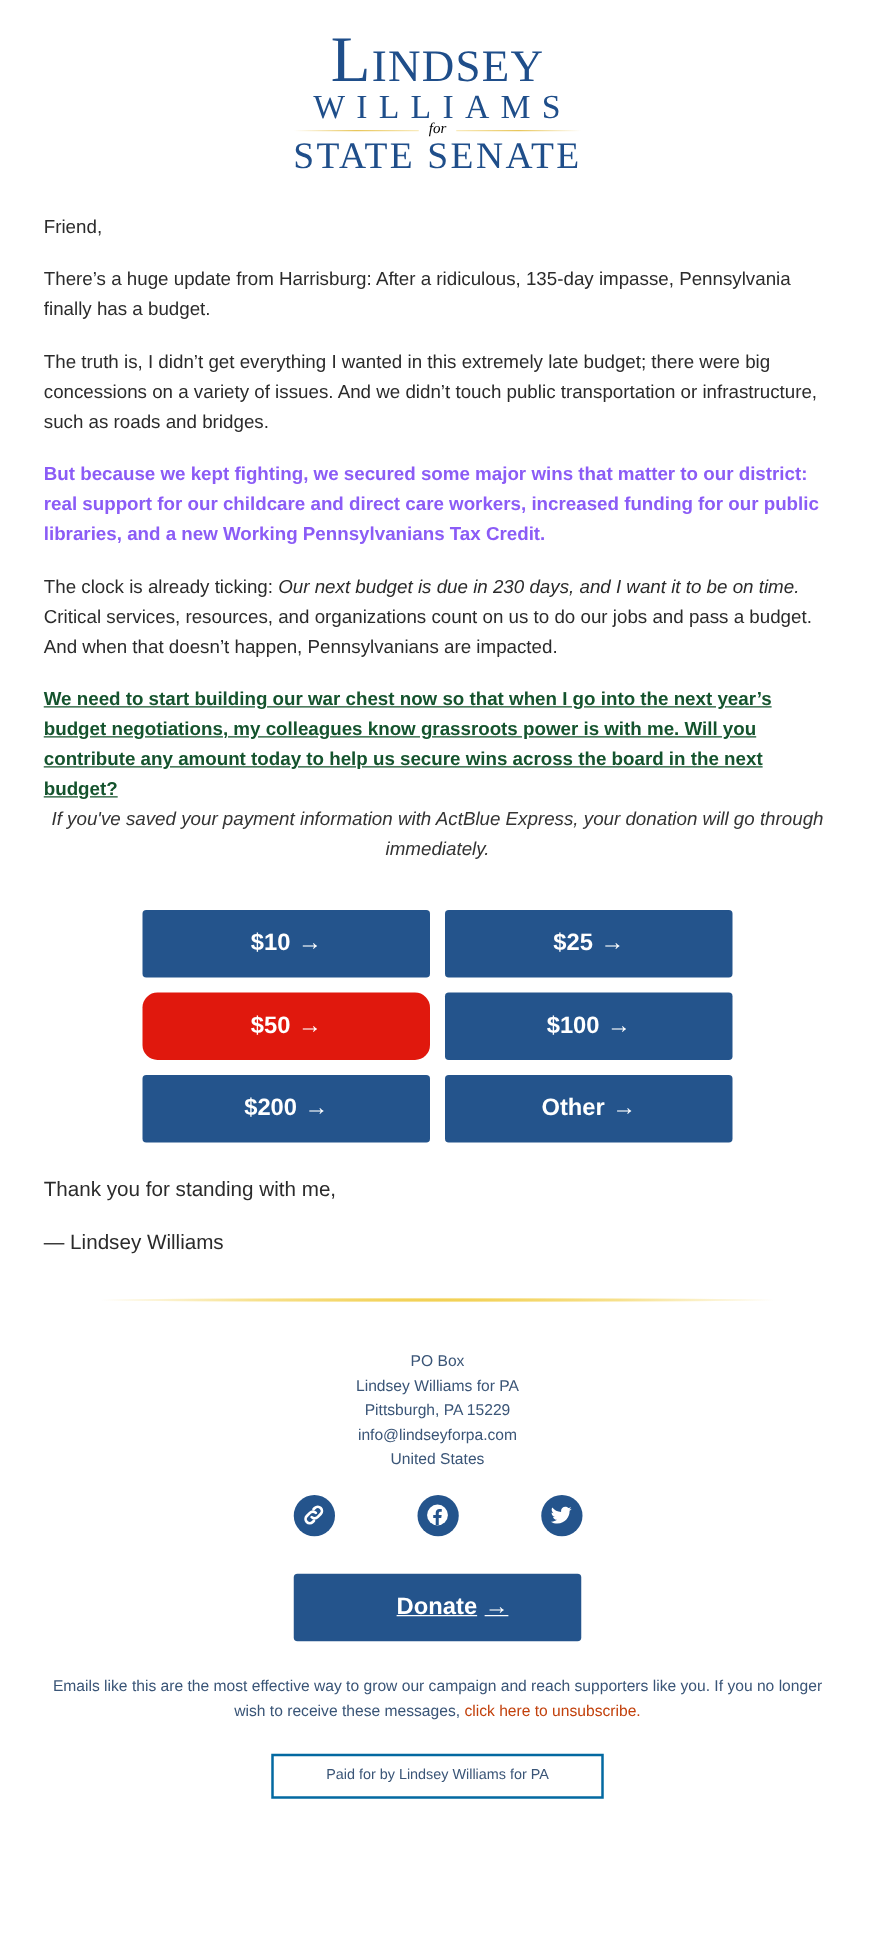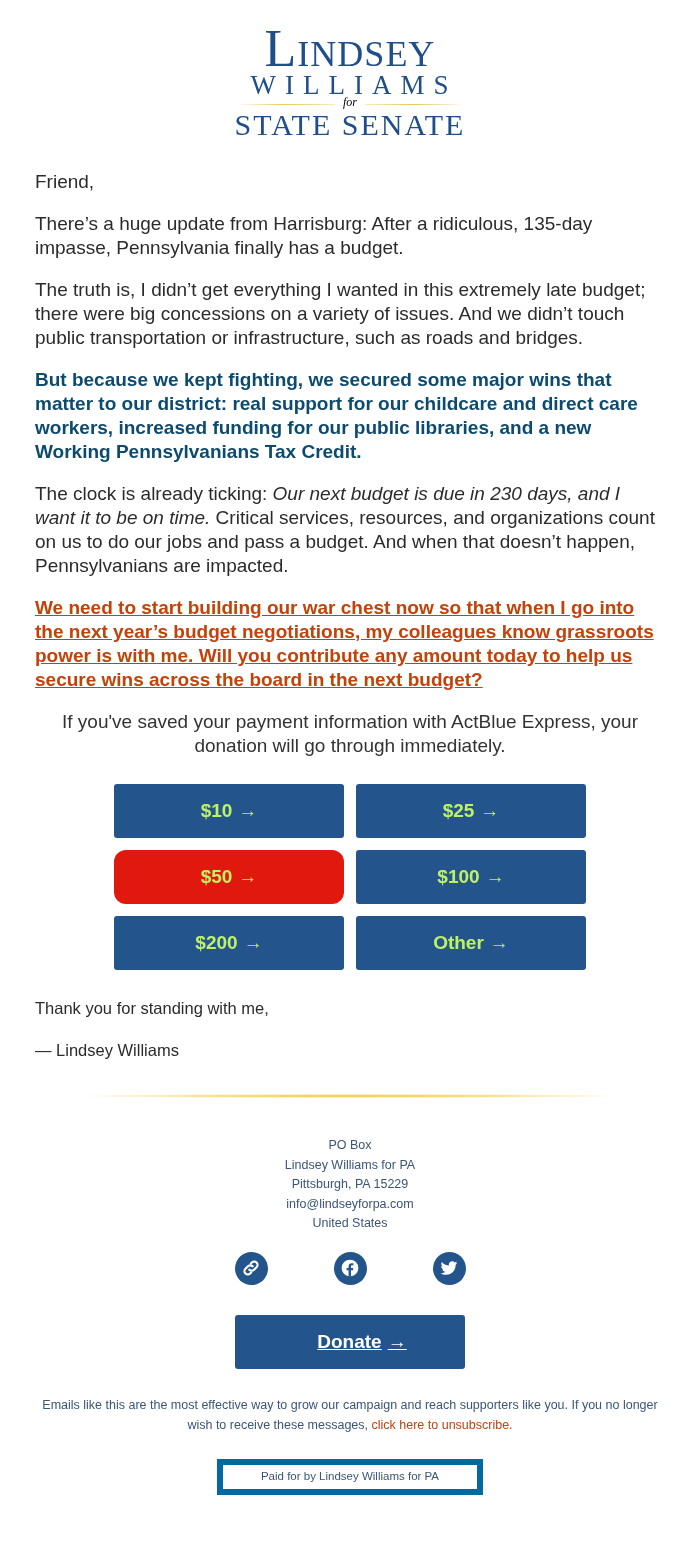--- a/index.html
+++ b/index.html
@@ -62,53 +62,54 @@
     .logo .l3 {
       font-size: 30px;
       line-height: 30px;
       letter-spacing: 2px;
       display: block;
     }
 
     
     .content {
       padding: 0 35px;
-      font-size: 19px;
+      font-size: 15px;
       line-height: 24px;
       color: #2b2b2b;
     }
     .content p { margin-bottom: 18px; }
     .content p.greeting { margin-top: 14px; }
-    .content p.bold { font-weight: bold; color: #0c4a6e; }
+    .content p.bold { font-weight: bold; color: #8b5cf6; }
     .content a.cta {
-      color: #c2410c;
+      color: #14532d;
       font-weight: bold;
       text-decoration: underline;
       display: block;
-      margin-bottom: 18px;
+      margin-bottom: 0;
     }
     .content p.note {
       text-align: center;
+      font-style: italic;
       color: #333;
-      margin-bottom: 26px;
+      margin-bottom: 36px;
     }
 
     
     .grid {
       display: grid;
       grid-template-columns: 230px 230px;
       column-gap: 12px;
       row-gap: 12px;
       justify-content: center;
       margin-bottom: 26px;
     }
     .btn {
       height: 54px;
       background: #24548c;
-      color: #bef264;
+      color: #ffffff;
       border-radius: 3px;
       display: flex;
       align-items: center;
       justify-content: center;
       font-weight: bold;
       font-size: 19px;
       text-decoration: none;
       cursor: pointer;
     }
     .btn.red { background: #e0180d; border-radius: 12px; }
@@ -171,21 +172,21 @@
       line-height: 20px;
       color: #3a5577;
       padding: 0 40px;
       margin-bottom: 24px;
     }
     .unsub a { color: #c2410c; text-decoration: none; }
     .paid {
       width: 266px;
       height: 36px;
       margin: 0 auto;
-      border: 6px solid #0369a1;
+      border: 2px solid #0369a1;
       display: flex;
       align-items: center;
       justify-content: center;
       font-size: 11.5px;
       color: #3a5577;
     }
   </style>
 </head>
 <body>
 

